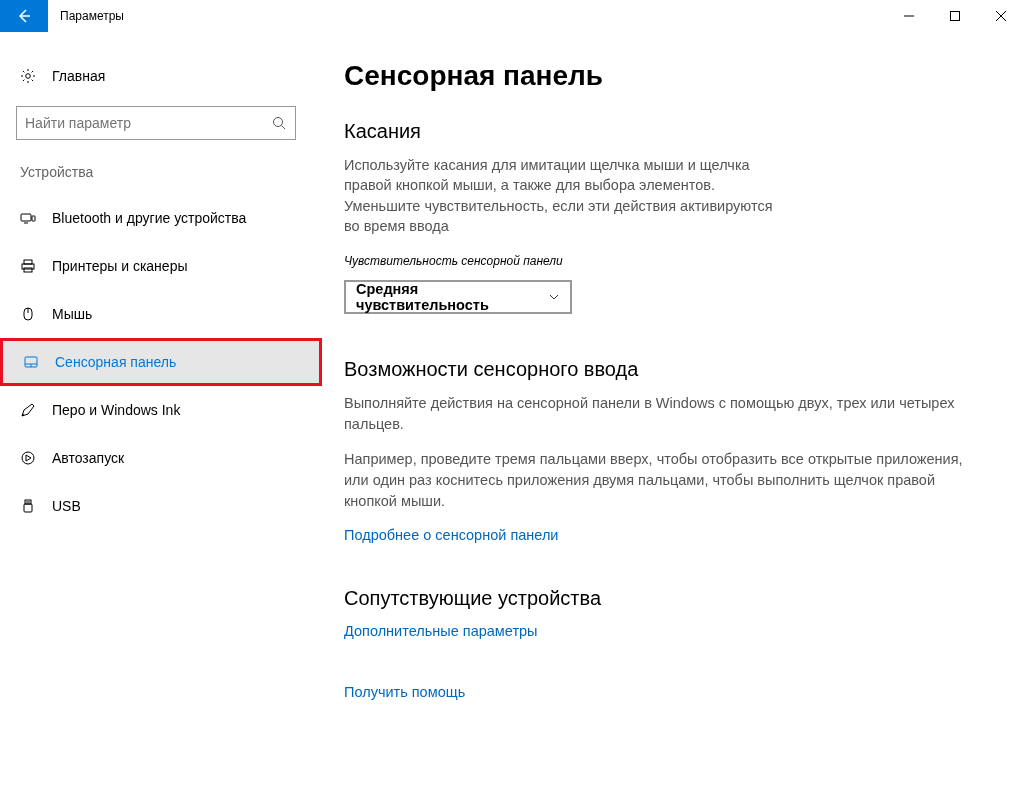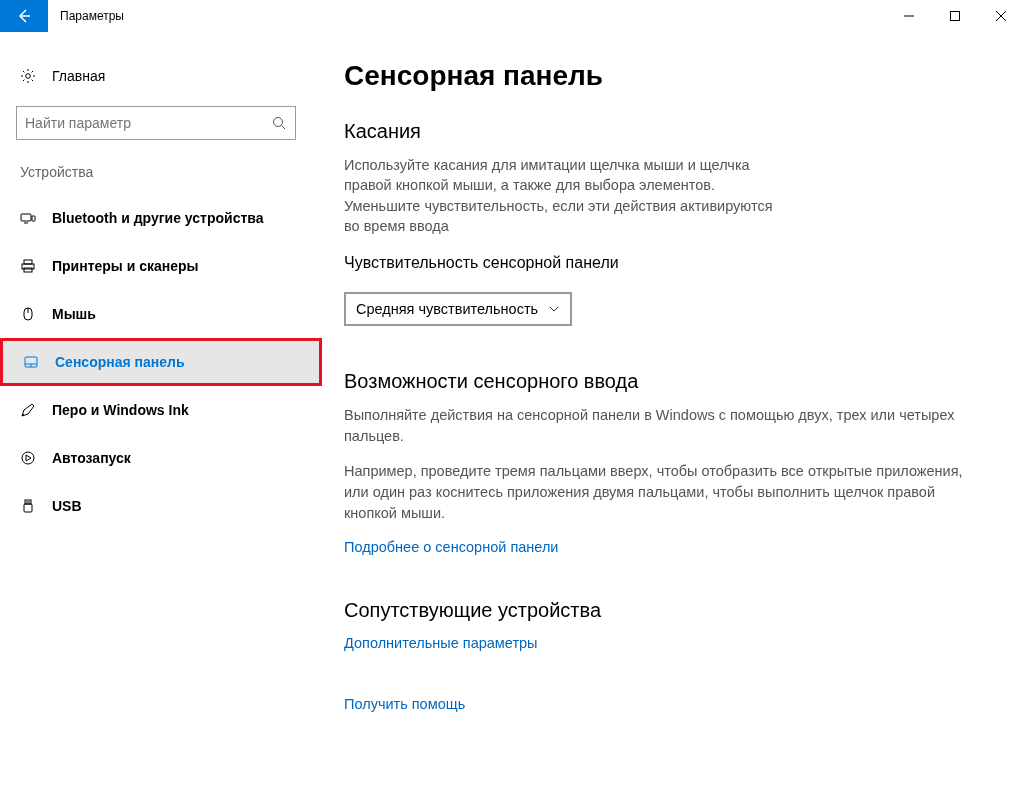--- a/index.html
+++ b/index.html
@@ -20,31 +20,31 @@
 
 .search-wrap { margin: 10px 16px 18px 16px; }
 .search-box { width: 280px; height: 34px; border: 1px solid #999; display: flex; align-items: center; padding: 0 8px; }
 .search-box input { flex: 1; border: none; outline: none; font-size: 14px; color: #666; background: transparent; }
 .search-box .mag { color: #555; }
 
 .category-header { padding: 6px 20px 14px 20px; color: #666; font-size: 14px; }
 
 .nav-item { display: flex; align-items: center; height: 48px; padding-left: 20px; font-size: 14px; cursor: pointer; }
 .nav-item .icon { width: 24px; display: flex; justify-content: flex-start; align-items: center; }
-.nav-item .label { padding-left: 8px; font-weight: bold; }
+.nav-item .label { padding-left: 8px; }
 .nav-item.selected { background: #e6e6e6; color: #0078d7; border: 3px solid #e81123; }
 .nav-item.selected .icon { color: #0078d7; }
 
 .content { flex: 1; padding: 28px 32px 0 22px; overflow: auto; }
 h1 { font-size: 28px; font-weight: 600; margin-bottom: 28px; }
 h2 { font-size: 20px; font-weight: 400; margin-bottom: 12px; }
 .desc { font-size: 14.5px; color: #555; line-height: 1.4; max-width: 440px; margin-bottom: 18px; }
 .desc-wide { font-size: 14.5px; color: #555; line-height: 1.45; max-width: 640px; margin-bottom: 14px; }
-.field-label { font-size: 16px; color: #000; margin-bottom: 20px; }
-.dropdown { width: 228px; height: 34px; border: 2px solid #999; display: flex; align-items: center; padding: 0 10px; font-size: 14.5px; justify-content: space-between; margin-bottom: 44px; }
+.field-label { font-size: 12px; color: #000; margin-bottom: 12px; font-style: italic; }
+.dropdown { width: 228px; height: 34px; border: 2px solid #999; display: flex; align-items: center; padding: 0 10px; font-size: 14.5px; justify-content: space-between; margin-bottom: 44px; font-weight: bold; }
 .link { color: #0067c0; font-size: 14.5px; cursor: pointer; display: inline-block; margin-bottom: 8px; }
 .section { margin-bottom: 36px; }
 
 svg { display: block; }
 </style>
 </head>
 <body>
 
 <div class="titlebar">
   <div class="back-btn">

